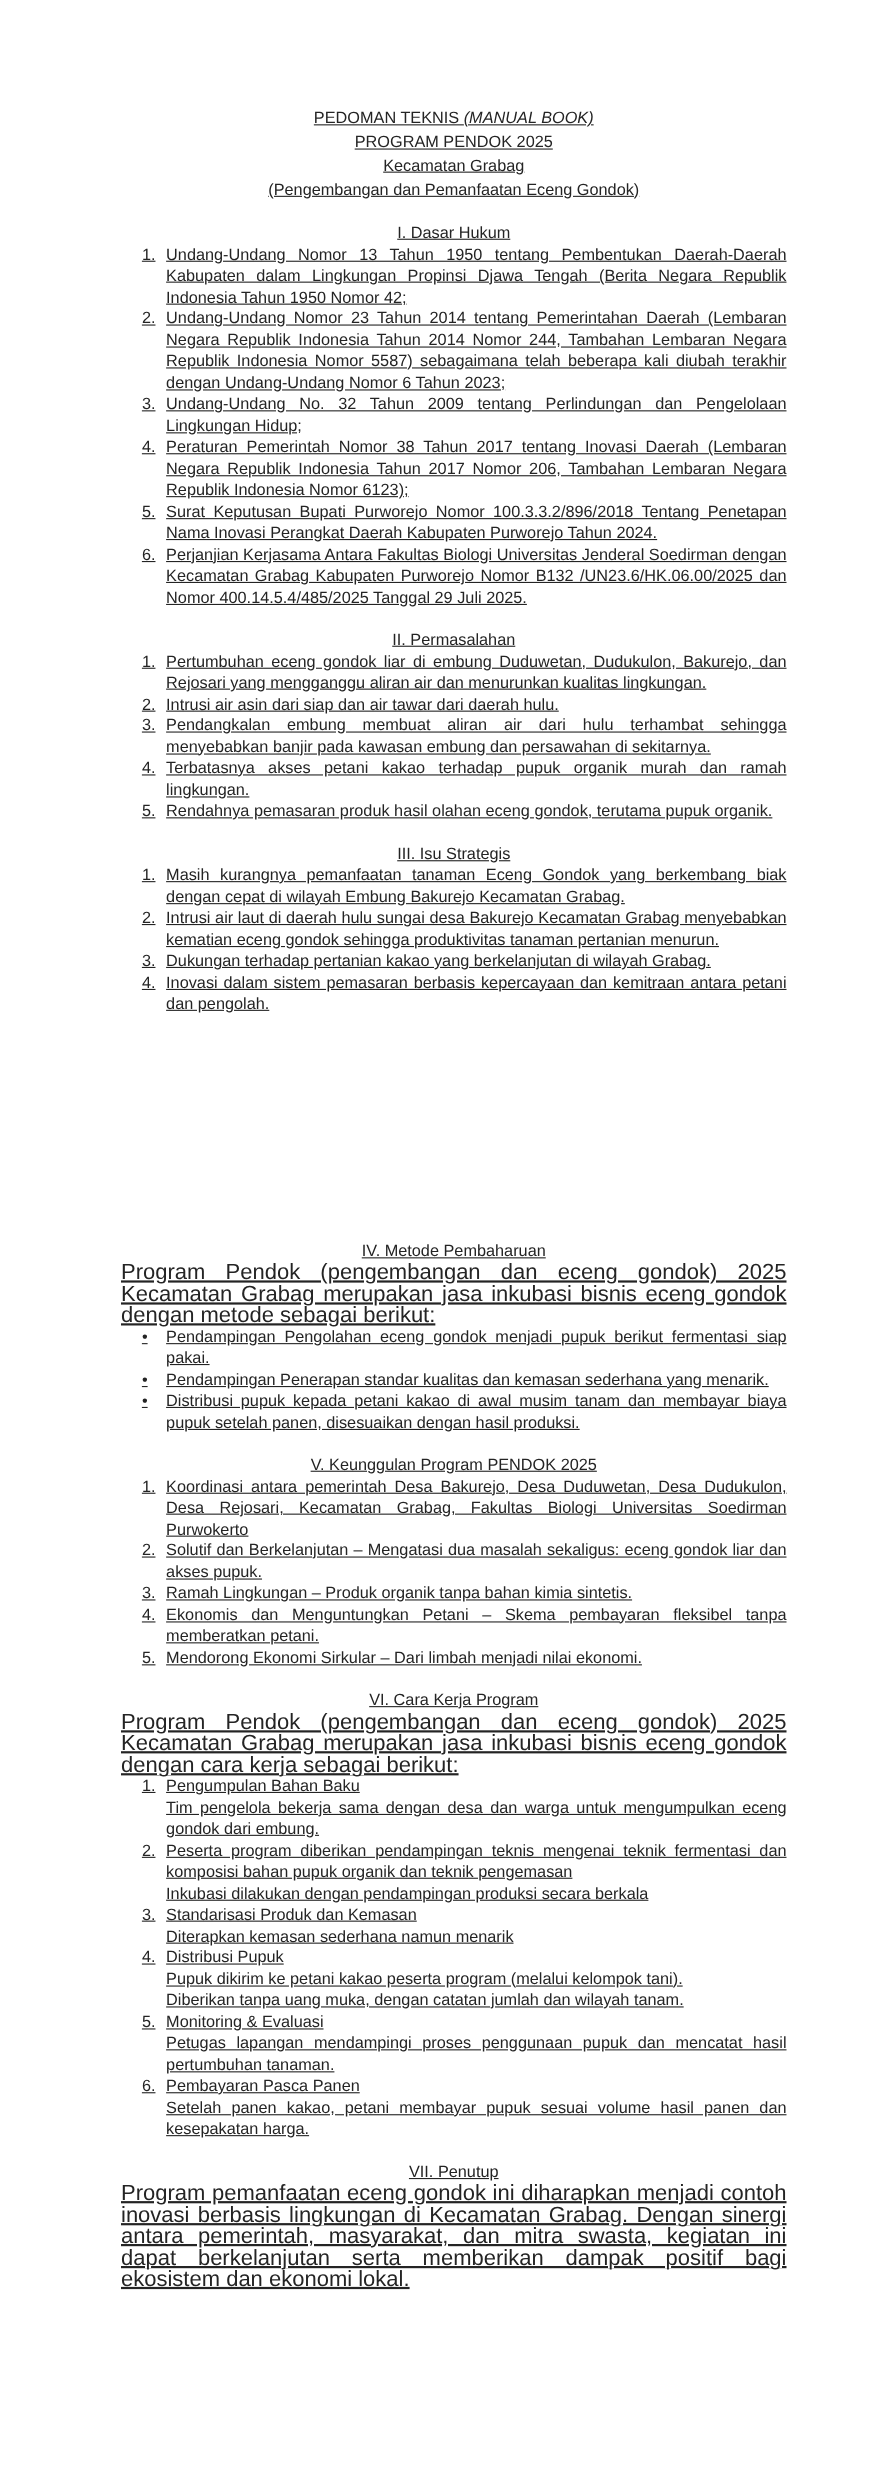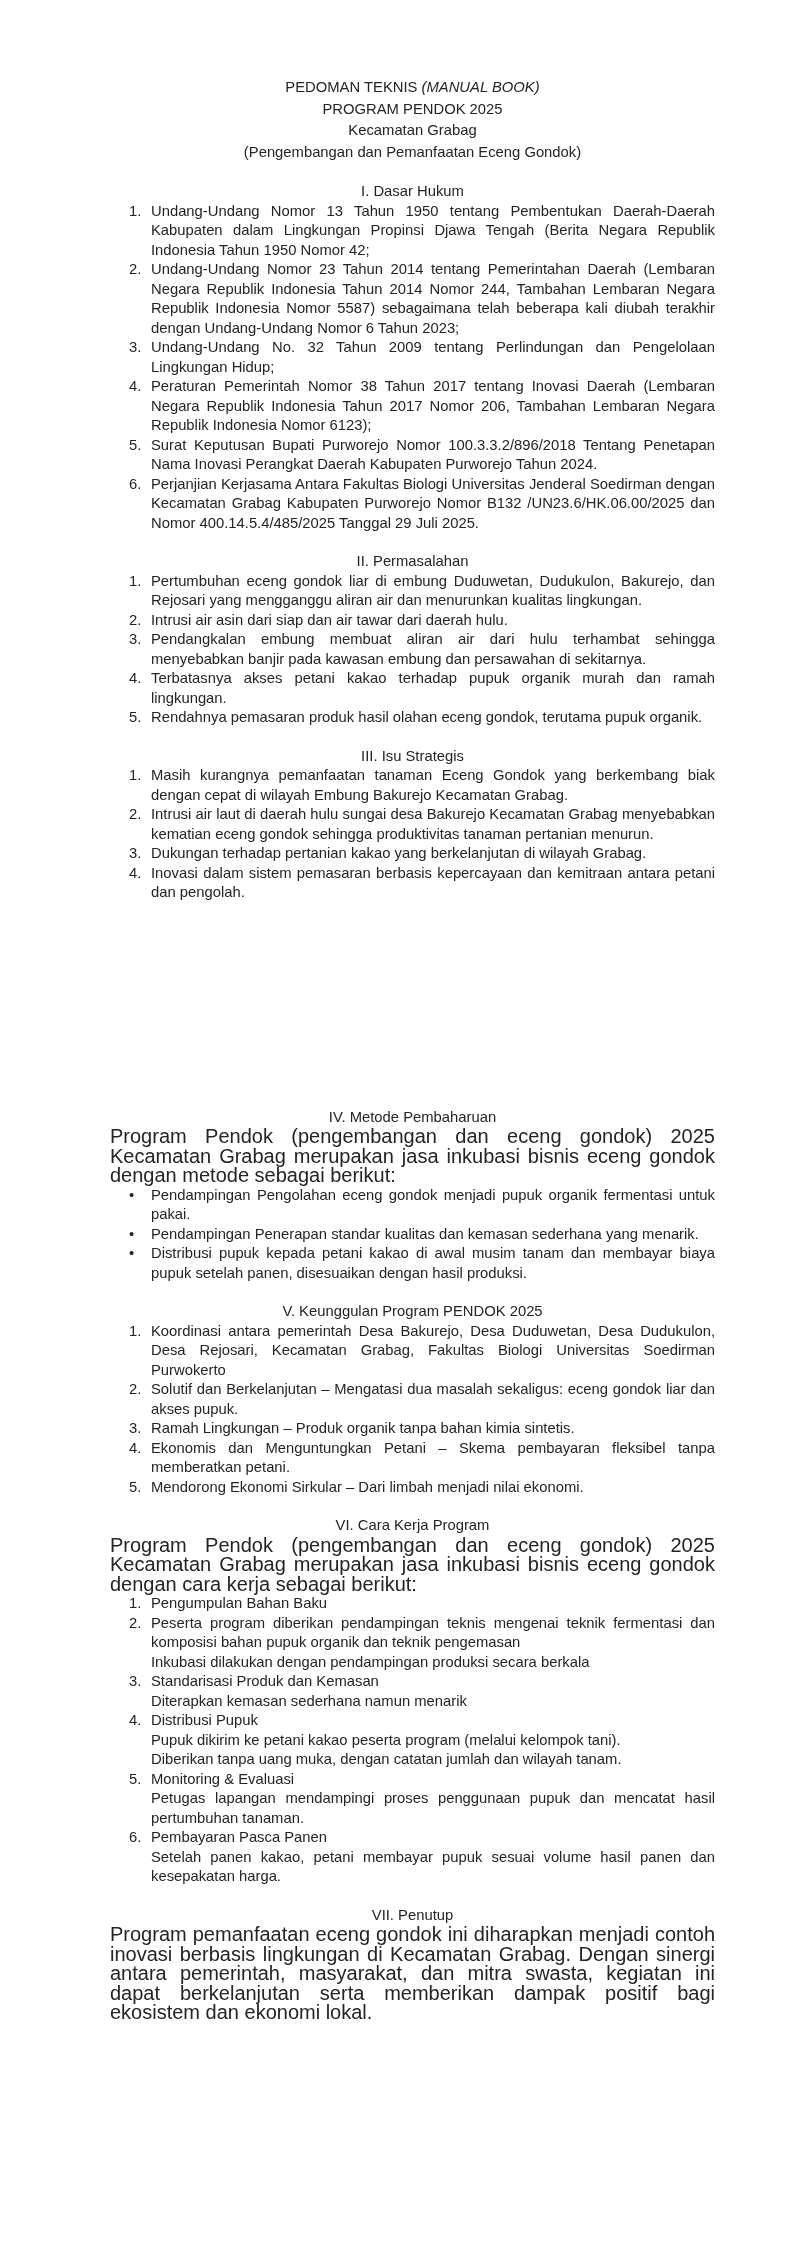--- a/index.html
+++ b/index.html
@@ -8,22 +8,23 @@
     height: 2245px;
     background: #ffffff;
     font-family: "Liberation Sans", "DejaVu Sans", sans-serif;
     color: #242424;
     -webkit-font-smoothing: antialiased;
   }
   .sheet {
     box-sizing: border-box;
     width: 794px;
     height: 2245px;
-    padding: 77px 79px 40px 110px;
+    padding: 98px 79px 40px 110px;
     overflow: hidden;
+    text-decoration: underline;
   }
   .title-block {
     text-align: center;
     font-size: 14.8px;
     line-height: 21.5px;
     margin-bottom: 4px;
   }
   .title-line { white-space: nowrap; }
   .italic { font-style: italic; }
   .section { margin-top: 19px; }
@@ -174,21 +175,21 @@
       </div>
       <div class="page-break"></div>
       <div class="doc-page">
         <section class="section">
           <div class="section-heading">IV. Metode Pembaharuan</div>
           <p class="intro">Program Pendok (pengembangan dan eceng gondok) 2025 Kecamatan Grabag merupakan jasa inkubasi bisnis eceng gondok dengan metode sebagai berikut:</p>
           <div class="items">
             <div class="item">
               <span class="marker">•</span>
               <div class="item-body">
-                <div class="item-text">Pendampingan Pengolahan eceng gondok menjadi pupuk organik fermentasi untuk pakai.</div>
+                <div class="item-text">Pendampingan Pengolahan eceng gondok menjadi pupuk berikut fermentasi siap pakai.</div>
               </div>
             </div>
             <div class="item">
               <span class="marker">•</span>
               <div class="item-body">
                 <div class="item-text">Pendampingan Penerapan standar kualitas dan kemasan sederhana yang menarik.</div>
               </div>
             </div>
             <div class="item">
               <span class="marker">•</span>
@@ -234,20 +235,21 @@
           </div>
         </section>
         <section class="section">
           <div class="section-heading">VI. Cara Kerja Program</div>
           <p class="intro">Program Pendok (pengembangan dan eceng gondok) 2025 Kecamatan Grabag merupakan jasa inkubasi bisnis eceng gondok dengan cara kerja sebagai berikut:</p>
           <div class="items">
             <div class="item">
               <span class="marker">1.</span>
               <div class="item-body">
                 <div class="item-text">Pengumpulan Bahan Baku</div>
+                <div class="item-detail">Tim pengelola bekerja sama dengan desa dan warga untuk mengumpulkan eceng gondok dari embung.</div>
               </div>
             </div>
             <div class="item">
               <span class="marker">2.</span>
               <div class="item-body">
                 <div class="item-detail">Peserta program diberikan pendampingan teknis mengenai teknik fermentasi dan komposisi bahan pupuk organik dan teknik pengemasan</div>
                 <div class="item-detail">Inkubasi dilakukan dengan pendampingan produksi secara berkala</div>
               </div>
             </div>
             <div class="item">

